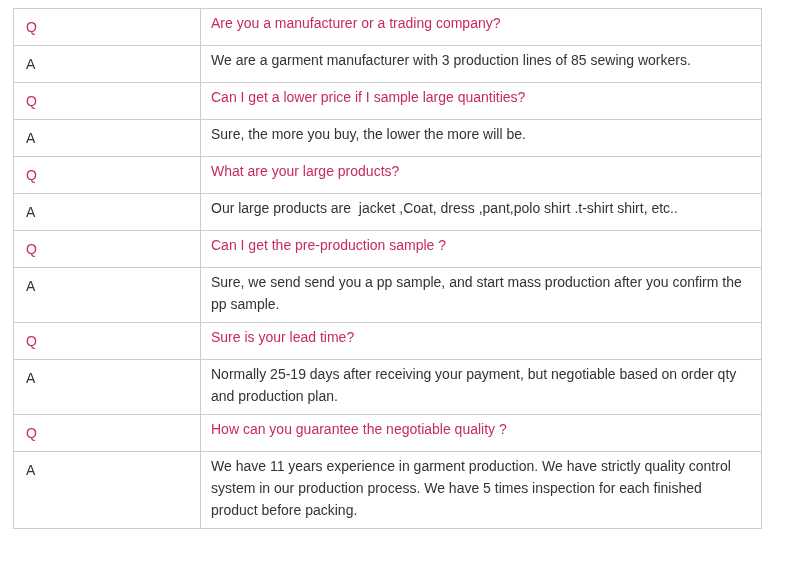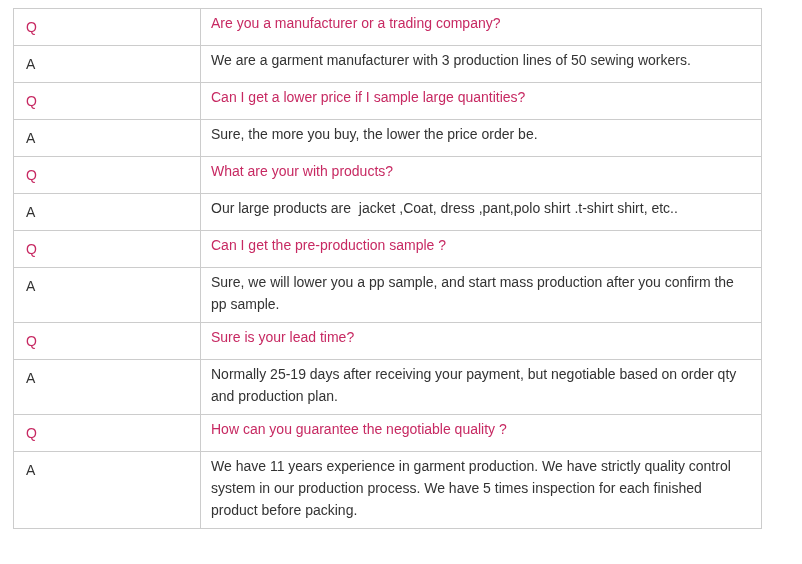--- a/index.html
+++ b/index.html
@@ -58,45 +58,45 @@
       <col class="col-label">
       <col class="col-text">
     </colgroup>
     <tbody id="faq-body">
         <tr class="row-q">
     <td class="cell-label">Q</td>
     <td class="cell-text">Are you a manufacturer or a trading company?</td>
   </tr>
         <tr class="row-a">
     <td class="cell-label">A</td>
-    <td class="cell-text">We are a garment manufacturer with 3 production lines of 50 sewing workers.</td>
+    <td class="cell-text">We are a garment manufacturer with 3 production lines of 85 sewing workers.</td>
   </tr>
         <tr class="row-q">
     <td class="cell-label">Q</td>
     <td class="cell-text">Can I get a lower price if I sample large quantities?</td>
   </tr>
         <tr class="row-a">
     <td class="cell-label">A</td>
-    <td class="cell-text">Sure, the more you buy, the lower the price order be.</td>
+    <td class="cell-text">Sure, the more you buy, the lower the more will be.</td>
   </tr>
         <tr class="row-q">
     <td class="cell-label">Q</td>
-    <td class="cell-text">What are your with products?</td>
+    <td class="cell-text">What are your large products?</td>
   </tr>
         <tr class="row-a">
     <td class="cell-label">A</td>
     <td class="cell-text">Our large products are  jacket ,Coat, dress ,pant,polo shirt .t-shirt shirt, etc..</td>
   </tr>
         <tr class="row-q">
     <td class="cell-label">Q</td>
     <td class="cell-text">Can I get the pre-production sample ?</td>
   </tr>
         <tr class="row-a">
     <td class="cell-label">A</td>
-    <td class="cell-text">Sure, we will lower you a pp sample, and start mass production after you confirm the pp sample.</td>
+    <td class="cell-text">Sure, we send send you a pp sample, and start mass production after you confirm the pp sample.</td>
   </tr>
         <tr class="row-q">
     <td class="cell-label">Q</td>
     <td class="cell-text">Sure is your lead time?</td>
   </tr>
         <tr class="row-a">
     <td class="cell-label">A</td>
     <td class="cell-text">Normally 25-19 days after receiving your payment, but negotiable based on order qty and production plan.</td>
   </tr>
         <tr class="row-q">

